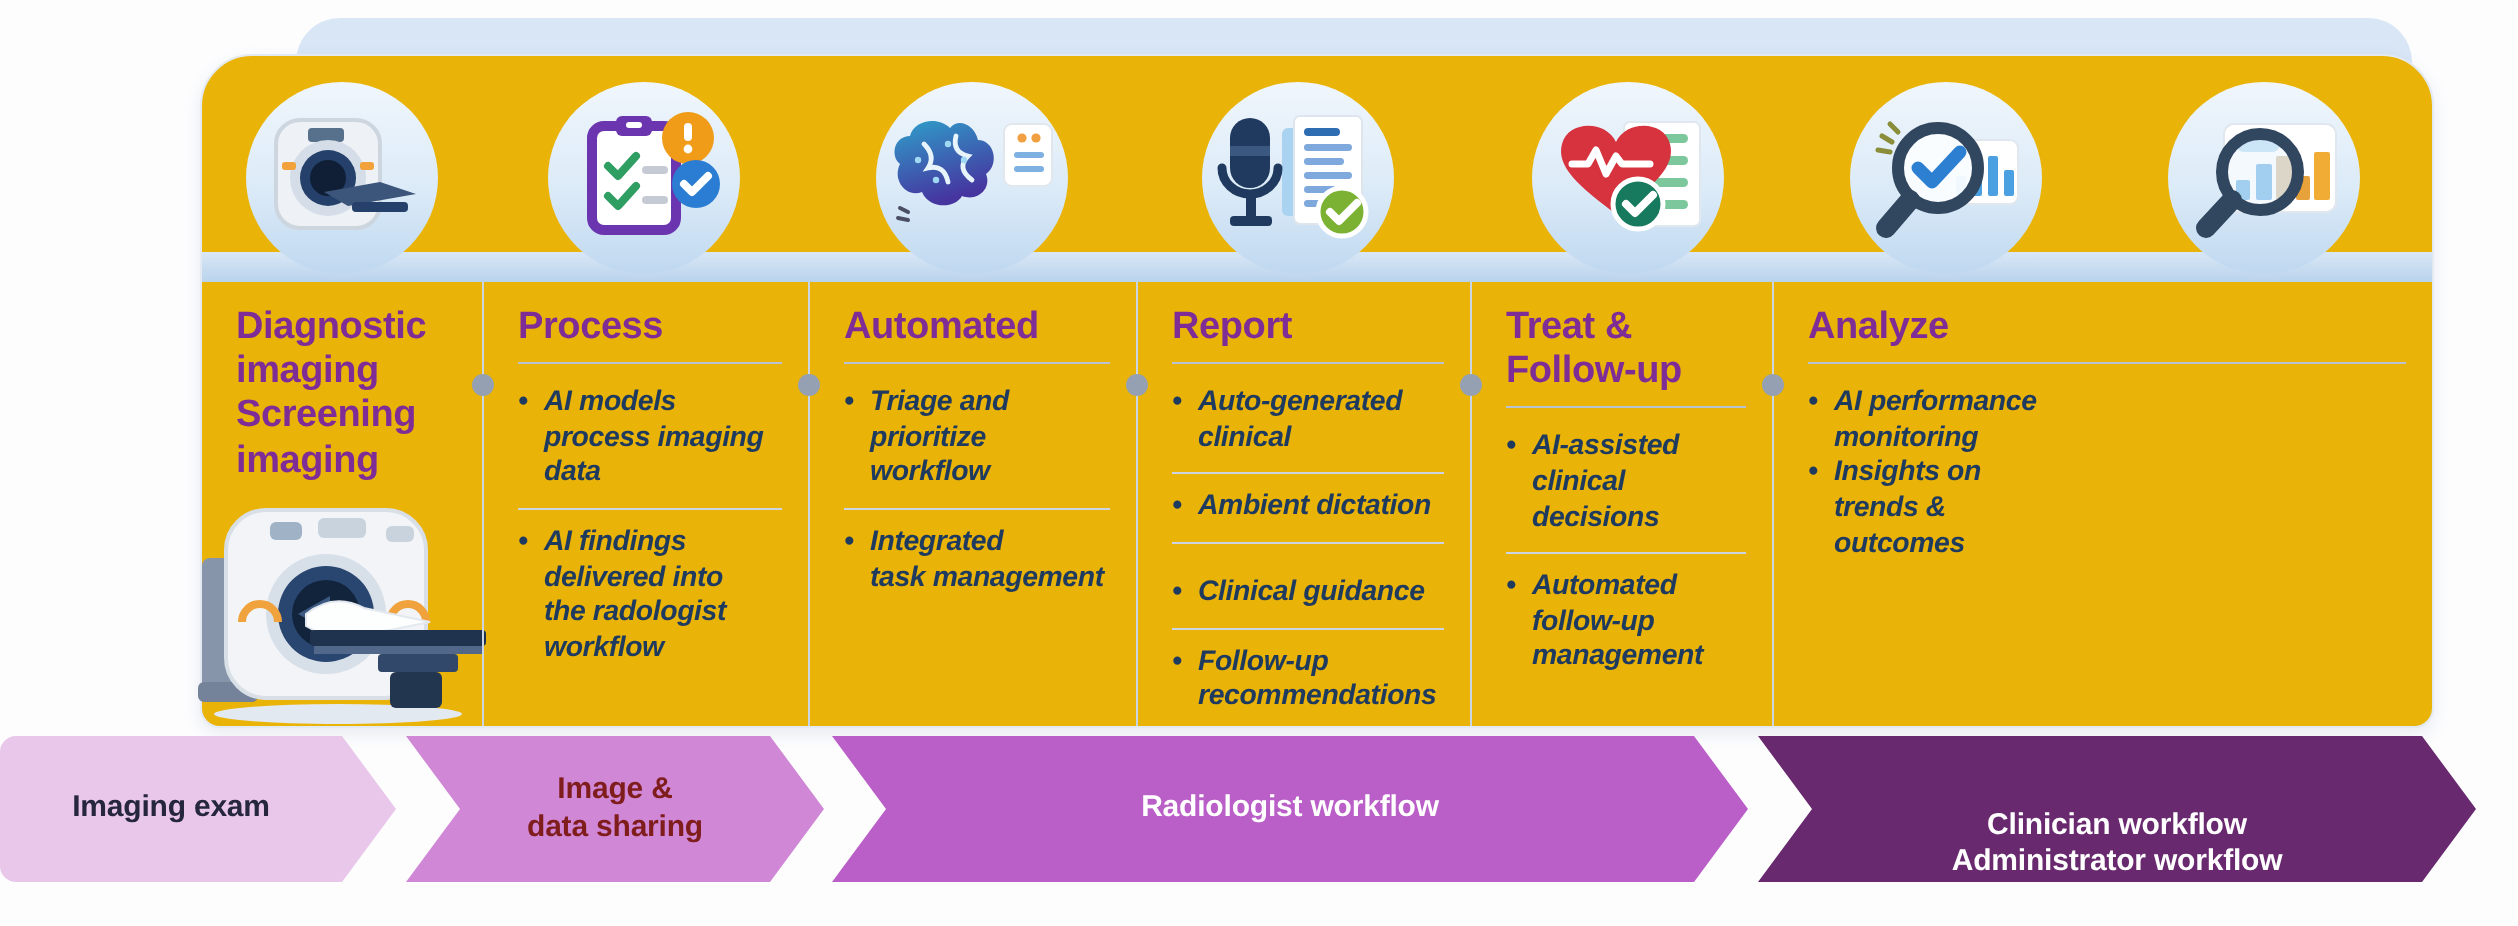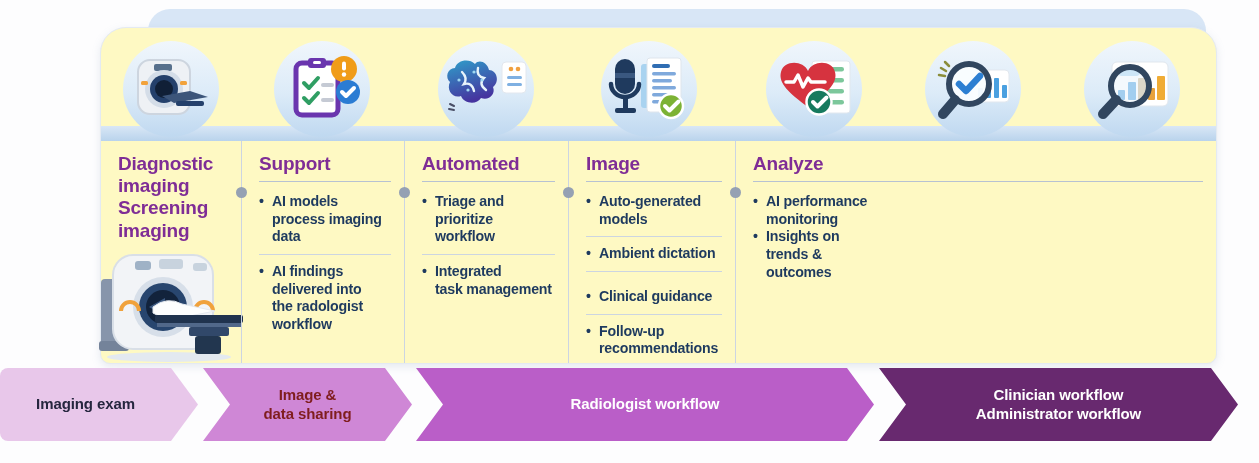--- a/index.html
+++ b/index.html
@@ -1,39 +1,39 @@
 <!DOCTYPE html>
 <html><head>
 <meta charset="utf-8">
 <style>
   html,body{margin:0;padding:0;background:#fdfdfe;}
   .canvas{position:relative;width:1259px;height:463px;overflow:hidden;
           font-family:"Liberation Sans",sans-serif;background:#fdfdfe;}
   .top-strip{position:absolute;left:148px;top:9px;width:1058px;height:46px;
              background:#d8e6f6;border-radius:22px 22px 0 0;}
   .card{position:absolute;left:100px;top:27px;width:1115px;height:335px;
-        background:#fef9c3;border:1px solid #e4eaf2;border-radius:26px 26px 10px 10px;
+        background:#eab308;border:1px solid #e4eaf2;border-radius:26px 26px 10px 10px;
         box-shadow:0 3px 8px rgba(130,150,180,.18);}
   .icon-band{position:relative;height:113px;}
   .band-strip{position:absolute;left:0;right:0;top:98px;height:15px;
               background:linear-gradient(180deg,#d9e7f6,#b9d3ec);}
   .icon-circle{position:absolute;top:13px;width:96px;height:96px;border-radius:50%;
                background:linear-gradient(180deg,#f0f6fc 0%,#dcebf8 55%,#bfd8f0 100%);
                display:flex;align-items:center;justify-content:center;}
   .columns{position:absolute;top:113px;left:0;right:0;bottom:0;display:flex;}
   .col{position:relative;box-sizing:border-box;padding:12px 13px 0 17px;}
   .col + .col{border-left:1px solid #ccd5e2;}
   .dot{position:absolute;left:-6px;top:46px;width:11px;height:11px;border-radius:50%;
        background:#95a1b3;}
   .col-title{font-size:19px;font-weight:700;color:#7f2d96;line-height:1.17;
              white-space:pre-line;letter-spacing:-0.2px;}
   .title-rule{border-top:1.5px solid #b7c2d2;margin-top:6px;}
   .bullets{margin-top:11px;}
   .bullet{position:relative;padding-left:13px;font-size:14.2px;font-weight:700;
-          color:#1e3a5f;line-height:1.24;white-space:pre-line;letter-spacing:-0.2px;}
+          color:#1e3a5f;line-height:1.24;white-space:pre-line;letter-spacing:-0.2px;font-style:italic;}
   .bullet::before{content:"\2022";position:absolute;left:0;top:0;color:#1e3a5f;}
   .bullet + .bullet{}
   .sep{border-top:1px solid #ccd5e1;margin:8px 0;}
   .scanner-art{position:absolute;left:-4px;bottom:0;}
   .flow-bar{position:absolute;left:0;top:368px;height:73px;width:1167px;}
   .chev{position:absolute;top:0;height:73px;display:flex;align-items:center;
         justify-content:center;text-align:center;font-size:15px;font-weight:700;
         white-space:pre-line;line-height:1.25;box-sizing:border-box;letter-spacing:-0.1px;}
   .chev-tip{clip-path:polygon(0 0,calc(100% - 27px) 0,100% 50%,calc(100% - 27px) 100%,0 100%);
             padding-right:27px;border-radius:8px 0 0 8px;}
@@ -190,21 +190,21 @@
           <path d="M56 62 q14 -11 29 -3 l33 7 -30 6 q-20 4 -32 -4 Z" fill="#fdfefe" stroke="#e4e9ef"></path>
           <rect x="58" y="70" width="88" height="8" rx="2" fill="#20334e"></rect>
           <rect x="60" y="78" width="84" height="4" fill="#51688a"></rect>
           <rect x="92" y="82" width="40" height="9" rx="2" fill="#31486a"></rect>
           <rect x="98" y="91" width="26" height="18" rx="3" fill="#22364f"></rect>
         </svg>
       </div>
 
       <div class="col" style="width:163px">
         <span class="dot"></span>
-        <div class="col-title">Support</div>
+        <div class="col-title">Process</div>
         <div class="title-rule"></div>
         <div class="bullets">
           <div class="bullet">AI models
 process imaging
 data</div>
           <div class="sep"></div>
           <div class="bullet" style="margin-top:4px">AI findings
 delivered into
 the radologist
 workflow</div>
@@ -220,35 +220,48 @@
 prioritize workflow</div>
           <div class="sep"></div>
           <div class="bullet" style="margin-top:0">Integrated
 task management</div>
         </div>
       </div>
 
 
       <div class="col" style="width:167px">
         <span class="dot"></span>
-        <div class="col-title">Image</div>
+        <div class="col-title">Report</div>
         <div class="title-rule"></div>
         <div class="bullets">
           <div class="bullet">Auto-generated
-models</div>
+clinical</div>
           <div class="sep"></div>
           <div class="bullet" style="margin-top:0">Ambient dictation</div>
           <div class="sep"></div>
           <div class="bullet" style="margin-top:16px">Clinical guidance</div>
           <div class="sep"></div>
           <div class="bullet" style="margin-top:0">Follow-up
 recommendations</div>
         </div>
       </div>
 
+      <div class="col" style="width:151px">
+        <span class="dot"></span>
+        <div class="col-title">Treat &amp; Follow-up</div>
+        <div class="title-rule"></div>
+        <div class="bullets">
+          <div class="bullet">AI-assisted
+clinical decisions</div>
+          <div class="sep"></div>
+          <div class="bullet" style="margin-top:0">Automated
+follow-up
+management</div>
+        </div>
+      </div>
 
       <div class="col" style="flex:1">
         <span class="dot"></span>
         <div class="col-title">Analyze</div>
         <div class="title-rule"></div>
         <div class="bullets">
           <div class="bullet">AI performance
 monitoring</div>
           <div class="bullet">Insights on
 trends &amp;
@@ -263,18 +276,18 @@
     <div class="chev chev-tip" style="left: 0px; width: 198px; background: rgb(232, 199, 234); color: rgb(38, 38, 63);">
       <span>Imaging exam</span>
     </div>
     <div class="chev chev-notch" style="left: 203px; width: 209px; background: rgb(207, 135, 214); color: #7f1d1d;">
       <span>Image &amp;
 data sharing</span>
     </div>
     <div class="chev chev-notch" style="left: 416px; width: 458px; background: rgb(186, 94, 200); color: #ffffff;">
       <span>Radiologist workflow</span>
     </div>
-    <div class="chev chev-notch" style="left: 879px; width: 359px; background: rgb(104, 41, 111); color: rgb(255, 255, 255);">
+    <div class="chev chev-notch" style="left: 879px; width: 359px; background: rgb(104, 41, 111); color: rgb(255, 255, 255); align-items: flex-end;">
       <span>Clinician workflow
 Administrator workflow</span>
     </div>
   </div>
 </div>
 
 </body></html>

